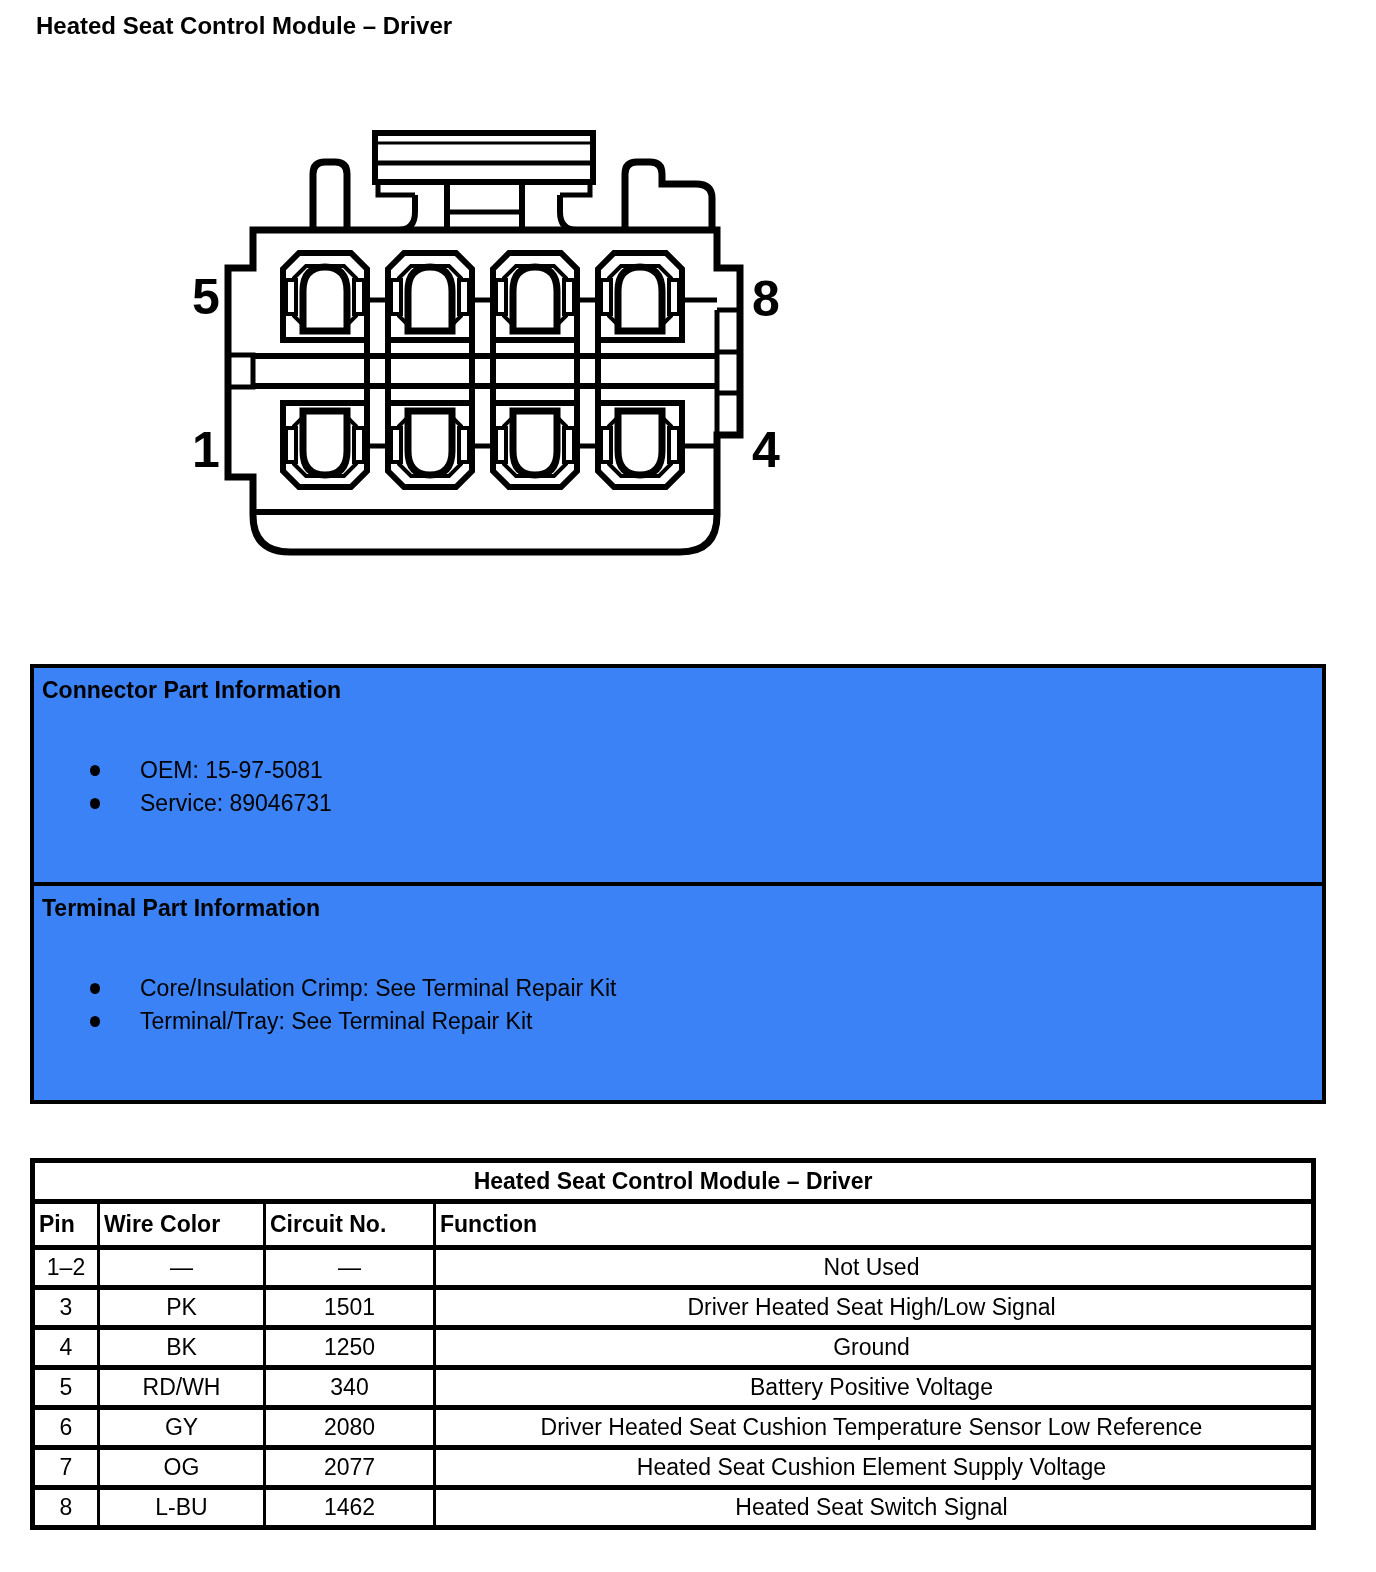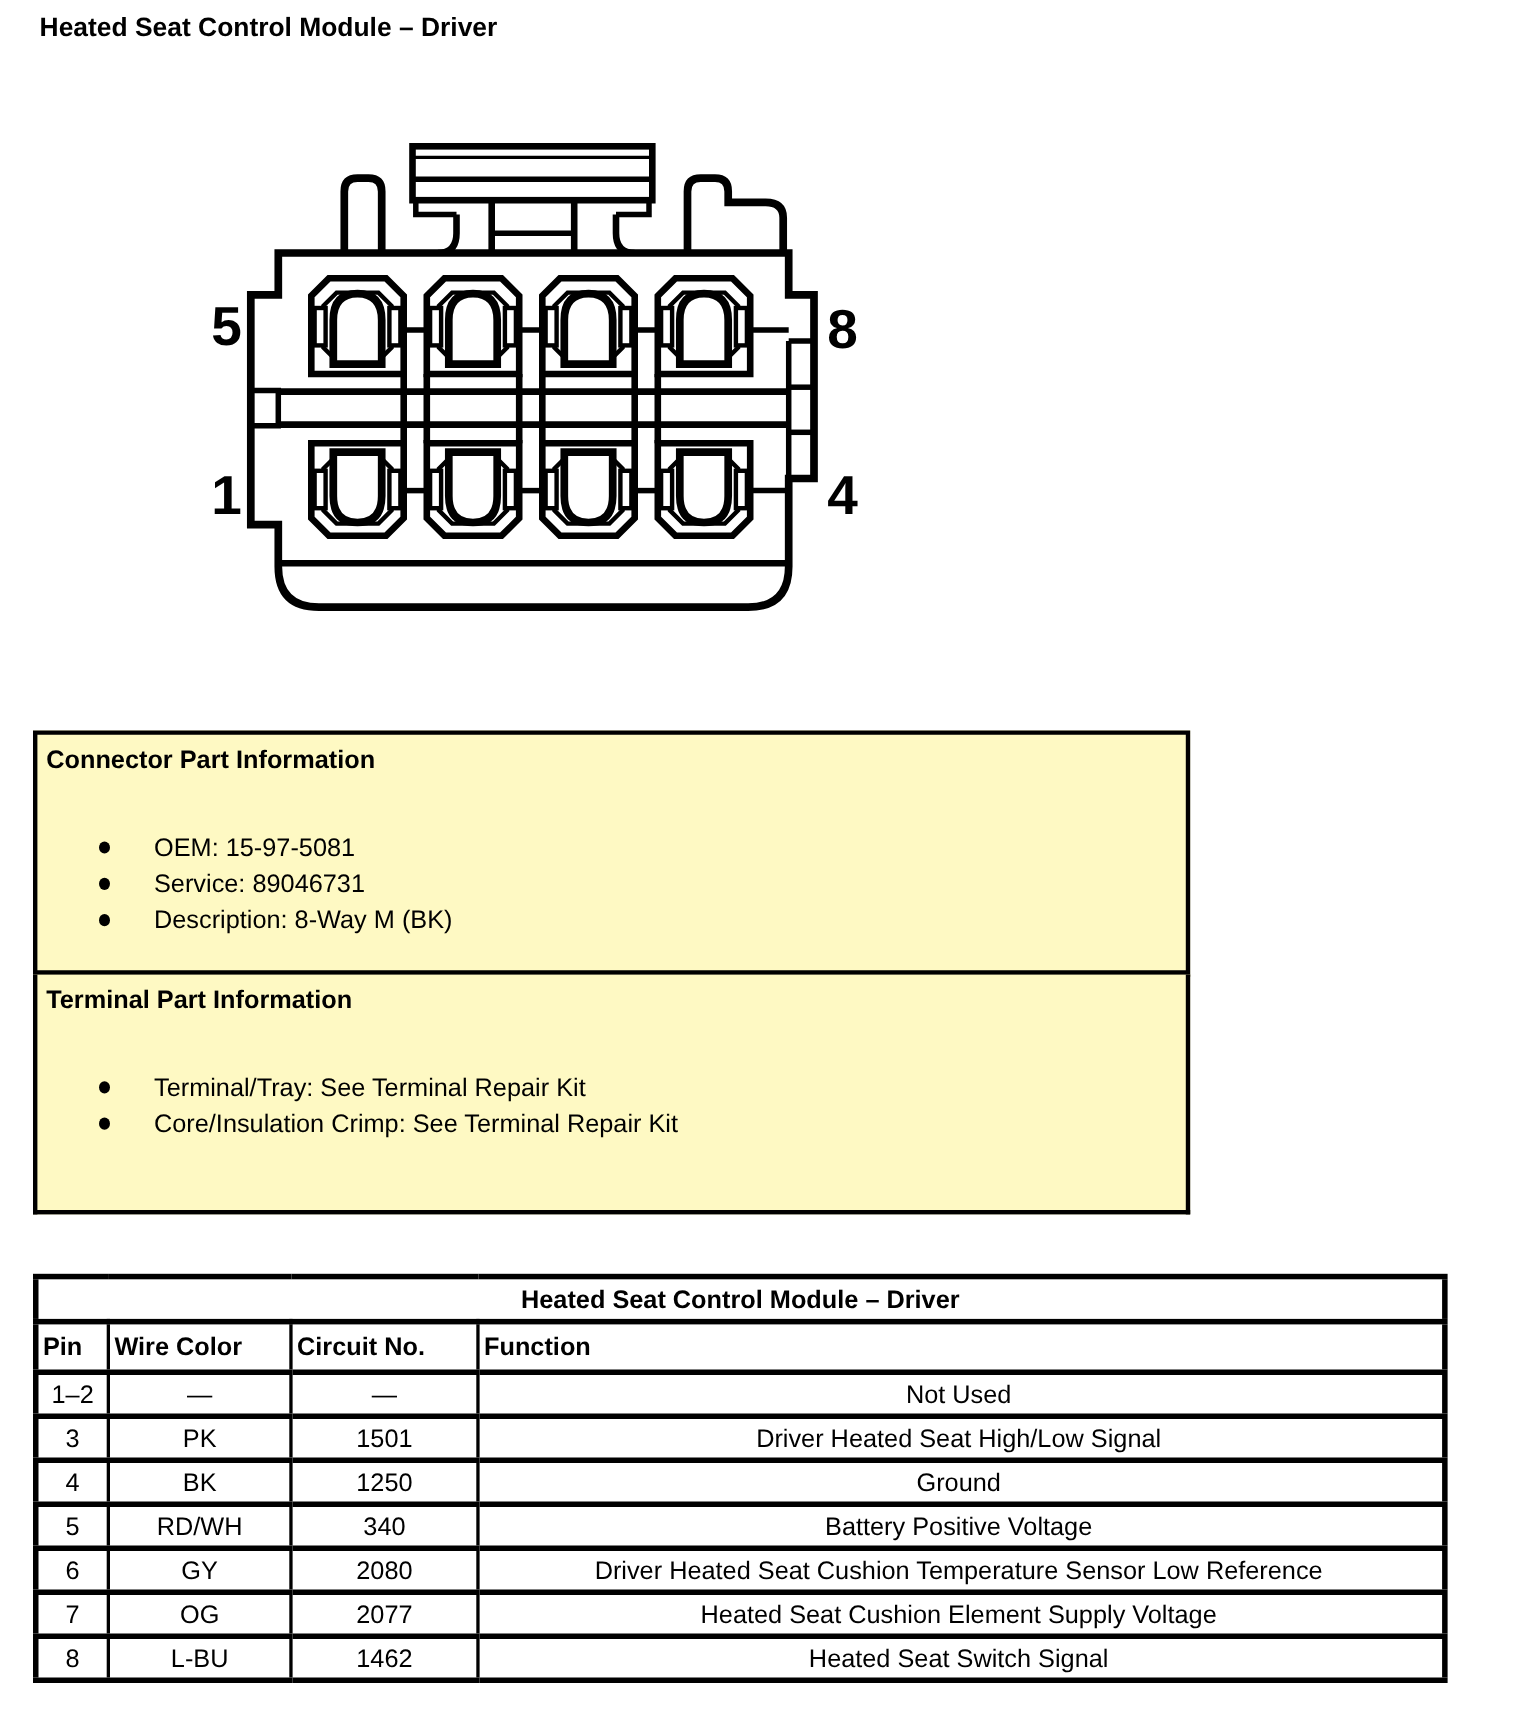--- a/index.html
+++ b/index.html
@@ -24,23 +24,23 @@
   .diagram-wrap {
     position: absolute;
     left: 185px;
     top: 112px;
     width: 615px;
     height: 483px;
   }
   .info-box {
     position: absolute;
     left: 30px;
-    width: 1052px;
+    width: 1296px;
     border: 4px solid #000;
-    background: #fef9c3;
+    background: #3b82f6;
   }
   .info-box.connector { top: 664px; height: 224px; border-bottom-width: 6px; }
   .info-box.terminal  { top: 886px; height: 218px; border-top-width: 0; }
   .box-title {
     padding: 9px 0 0 8px;
     font-size: 23px;
     font-weight: bold;
   }
   .info-box ul {
     list-style: none;
@@ -198,29 +198,28 @@
       <text x="206" y="467" font-size="50" text-anchor="middle">1</text>
       <text x="766" y="467" font-size="50" text-anchor="middle">4</text>
     </svg>
   </div>
 
   <section class="info-box connector">
     <div class="box-title">Connector Part Information</div>
     <ul>
         <li>OEM: 15-97-5081</li>
         <li>Service: 89046731</li>
-        <li>Description: 8-Way M (BK)</li>
       </ul>
   </section>
 
   <section class="info-box terminal">
     <div class="box-title">Terminal Part Information</div>
     <ul>
+        <li>Core/Insulation Crimp: See Terminal Repair Kit</li>
         <li>Terminal/Tray: See Terminal Repair Kit</li>
-        <li>Core/Insulation Crimp: See Terminal Repair Kit</li>
       </ul>
   </section>
 
   <table class="pin-table">
     <colgroup>
       <col style="width:66px">
       <col style="width:166px">
       <col style="width:170px">
       <col>
     </colgroup>

